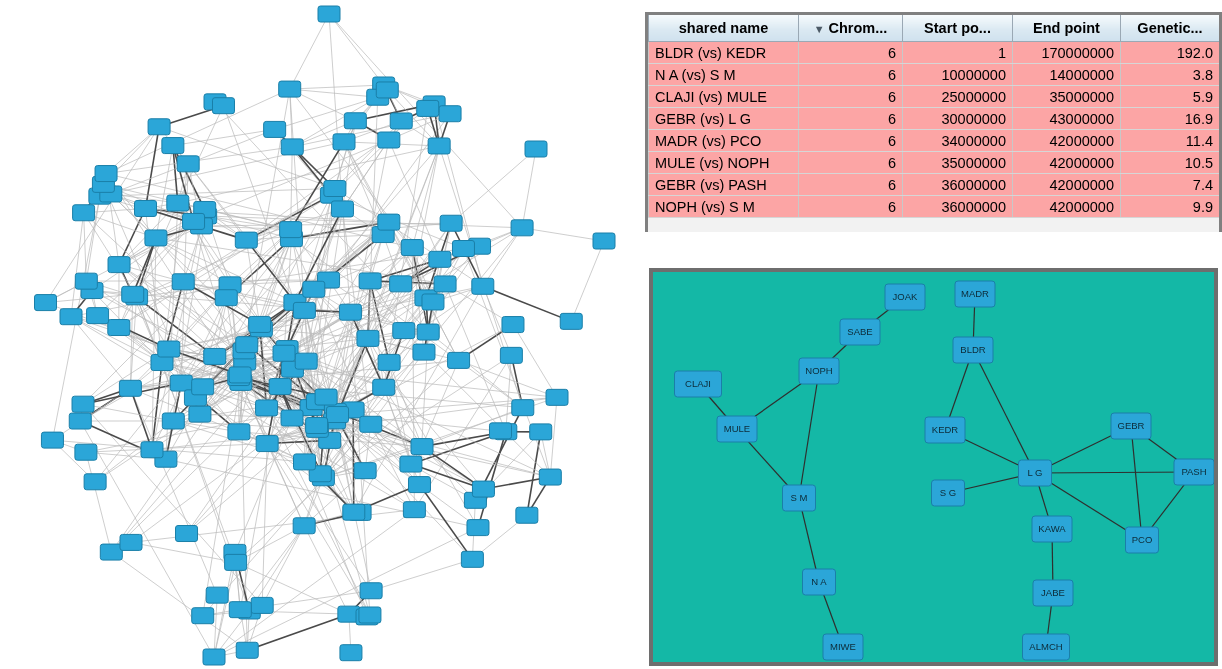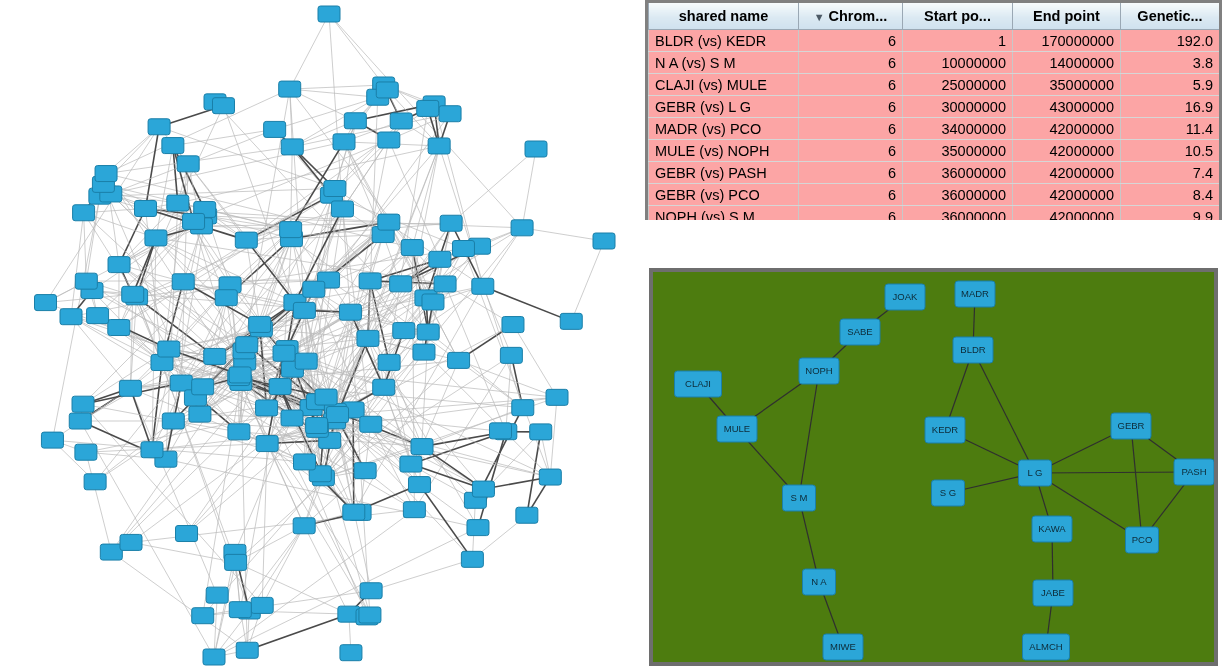--- a/index.html
+++ b/index.html
@@ -24,21 +24,21 @@
     height: 669px;
     background: #ffffff;
     overflow: hidden;
   }
   #main-network svg { display: block; }
 
   
   #table-panel {
     position: absolute;
     left: 645px;
-    top: 0;
+    top: 12px;
     width: 577px;
     height: 220px;
     background: #f2f2f2;
     border-left: 3px solid #808080;
     border-top: 3px solid #808080;
     border-right: 3px solid #808080;
     box-sizing: border-box;
     overflow: hidden;
   }
   table.grid {
@@ -85,21 +85,21 @@
   .col-end   { width: 108px; }
   .col-gen   { width: 99px; }
 
   
   #sub-network {
     position: absolute;
     left: 649px;
     top: 268px;
     width: 569px;
     height: 398px;
-    background: #4d7c0f;
+    background: #14b8a6;
     border: 4px solid #6e6e6e;
     box-sizing: border-box;
     overflow: hidden;
   }
   #sub-network svg { display: block; }
 
   .nodeRect {
     fill: #2ba6d8;
     stroke: #1a7fa8;
     stroke-width: 1;
@@ -1456,27 +1456,20 @@
           <td class="num">10.5</td>
         </tr>
         <tr>
           <td class="txt">GEBR (vs) PASH</td>
           <td class="num">6</td>
           <td class="num">36000000</td>
           <td class="num">42000000</td>
           <td class="num">7.4</td>
         </tr>
         <tr>
-          <td class="txt">GEBR (vs) PCO</td>
-          <td class="num">6</td>
-          <td class="num">36000000</td>
-          <td class="num">42000000</td>
-          <td class="num">8.4</td>
-        </tr>
-        <tr>
           <td class="txt">NOPH (vs) S M</td>
           <td class="num">6</td>
           <td class="num">36000000</td>
           <td class="num">42000000</td>
           <td class="num">9.9</td>
         </tr>
       </tbody>
   </table>
 </div>
 

